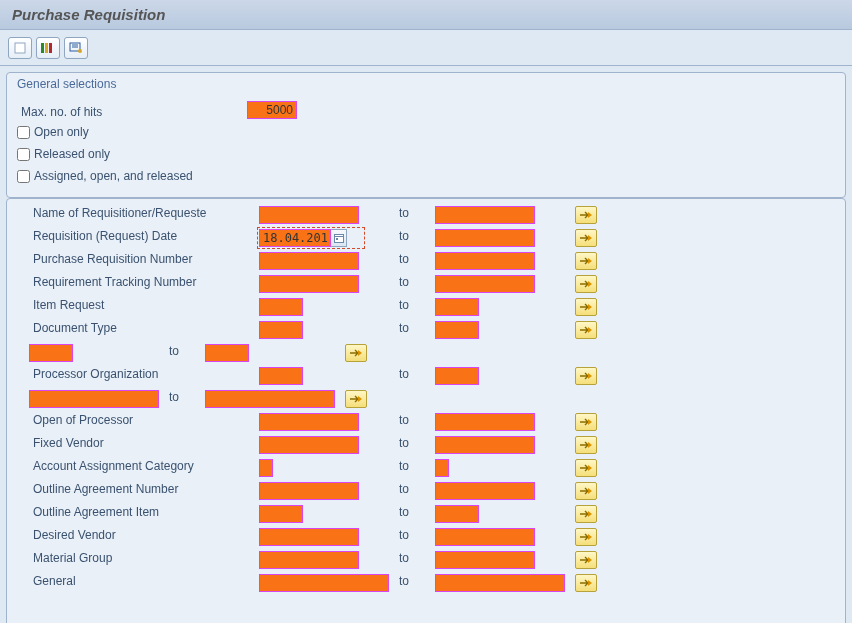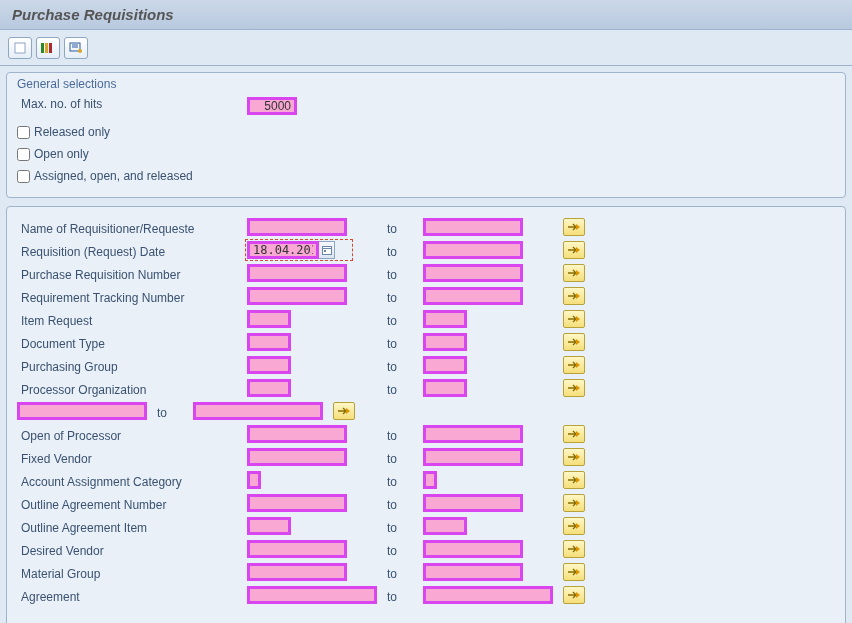--- a/index.html
+++ b/index.html
@@ -48,37 +48,36 @@
   .tb-btn svg { display:block; }
   .content {
     padding: 6px 6px 0 6px;
     height: calc(623px - 30px - 36px);
     overflow: hidden;
   }
   .groupbox {
     border: 1px solid #9fb3cc;
     border-radius: 4px;
     background: #e9f0f8;
-    margin-bottom: 8px;
     padding: 6px 10px 10px 10px;
     position: relative;
   }
   .groupbox + .groupbox { margin-bottom:0; }
   .group-legend {
     position: relative;
     top: -2px;
     color: #4a6a9a;
     font-size: 12px;
     margin-bottom: 4px;
   }
   .row {
     display: flex;
-    align-items: flex-end;
+    align-items: flex-start;
     height: 22px;
-    margin: 1px 0;
+    margin: 1px 12px;
   }
   .label-col {
     width: 230px;
     color: #3a526f;
     font-size: 12px;
     padding-left:4px;
   }
   .from-col {
     width: 140px;
     display:flex;
@@ -94,22 +93,22 @@
     display:flex;
     align-items:center;
   }
   .multi-col {
     width: 50px;
     display:flex;
     align-items:center;
   }
   input[type="text"] {
     height: 18px;
-    border: 3px solid #d946ef;
-    background: #f9a8d4;
+    border: 1px solid #d946ef;
+    background: #f97316;
     font-family: inherit;
     font-size: 12px;
     padding: 0 3px;
     color:#333;
   }
   .w-full { width: 100px; }
   .w-short { width: 44px; }
   .w-tiny { width: 14px; }
   .w-wide { width: 130px; }
   .val-right { text-align: right; }
@@ -144,29 +143,29 @@
   .multi-btn svg{display:block;}
   .chk-row {
     display:flex; align-items:center;
     height: 22px;
   }
   .chk-row input[type="checkbox"]{
     margin:0 4px 0 0;
     width:13px;height:13px;
   }
   .chk-row label { color:#3a526f; font-size:12px; }
-  .hits-row { display:flex; align-items:flex-start; height:22px; margin-bottom:2px;}
+  .hits-row { display:flex; align-items:flex-end; height:22px; margin-bottom:2px;}
   .hits-row .label-col { width:230px;}
   .hits-row input { width:50px; text-align:right;}
 </style>
 </head>
 <body>
 
 <div class="title-bar">
-  <h1>Purchase Requisitions</h1>
+  <h1>Purchase Requisition</h1>
 </div>
 
 <div class="toolbar">
   <div class="tb-btn" title="">
     <svg width="12" height="12" viewBox="0 0 12 12">
         <rect x="1" y="1" width="10" height="10" fill="#fff" stroke="#8fa6c1"></rect>
       </svg>
   </div>
   <div class="tb-btn">
     <svg width="14" height="12" viewBox="0 0 14 12">
@@ -189,26 +188,26 @@
 
   <div class="groupbox">
     <div class="group-legend">General selections</div>
 
     <div class="hits-row">
       <div class="label-col">Max. no. of hits</div>
       <input type="text" class="val-right" value="5000" style="">
     </div>
 
     <div class="chk-row">
+      <input type="checkbox" id="cb1" style="">
+      <label for="cb1">Open only</label>
+    </div>
+    <div class="chk-row">
       <input type="checkbox" id="cb2" style="">
       <label for="cb2">Released only</label>
-    </div>
-    <div class="chk-row">
-      <input type="checkbox" id="cb1" style="">
-      <label for="cb1">Open only</label>
     </div>
     <div class="chk-row">
       <input type="checkbox" id="cb3" style="">
       <label for="cb3">Assigned, open, and released</label>
     </div>
   </div>
 
   <div class="groupbox">
     <div id="program-rows">
         <div class="row">
@@ -322,21 +321,20 @@
           <div class="multi-col">
             <div class="multi-btn">
               <svg width="14" height="10" viewBox="0 0 14 10">
                 <path d="M1 5 L9 5 M6 2 L9 5 L6 8" stroke="#8a6d00" stroke-width="1.4" fill="none"></path>
                 <path d="M9 2 L13 5 L9 8 Z" fill="#d99400"></path>
               </svg>
             </div>
           </div>
         </div>
         <div class="row">
-          <div class="label-col">Purchasing Group</div>
           <div class="from-col">
             <input type="text" class="w-short" style="">
           </div>
           <div class="to-label-col">to</div>
           <div class="to-col">
             <input type="text" class="w-short" style="">
           </div>
           <div class="multi-col">
             <div class="multi-btn">
               <svg width="14" height="10" viewBox="0 0 14 10">
@@ -501,21 +499,21 @@
           <div class="multi-col">
             <div class="multi-btn">
               <svg width="14" height="10" viewBox="0 0 14 10">
                 <path d="M1 5 L9 5 M6 2 L9 5 L6 8" stroke="#8a6d00" stroke-width="1.4" fill="none"></path>
                 <path d="M9 2 L13 5 L9 8 Z" fill="#d99400"></path>
               </svg>
             </div>
           </div>
         </div>
         <div class="row">
-          <div class="label-col">Agreement</div>
+          <div class="label-col">General</div>
           <div class="from-col">
             <input type="text" class="w-wide" style="">
           </div>
           <div class="to-label-col">to</div>
           <div class="to-col">
             <input type="text" class="w-wide" style="">
           </div>
           <div class="multi-col">
             <div class="multi-btn">
               <svg width="14" height="10" viewBox="0 0 14 10">

